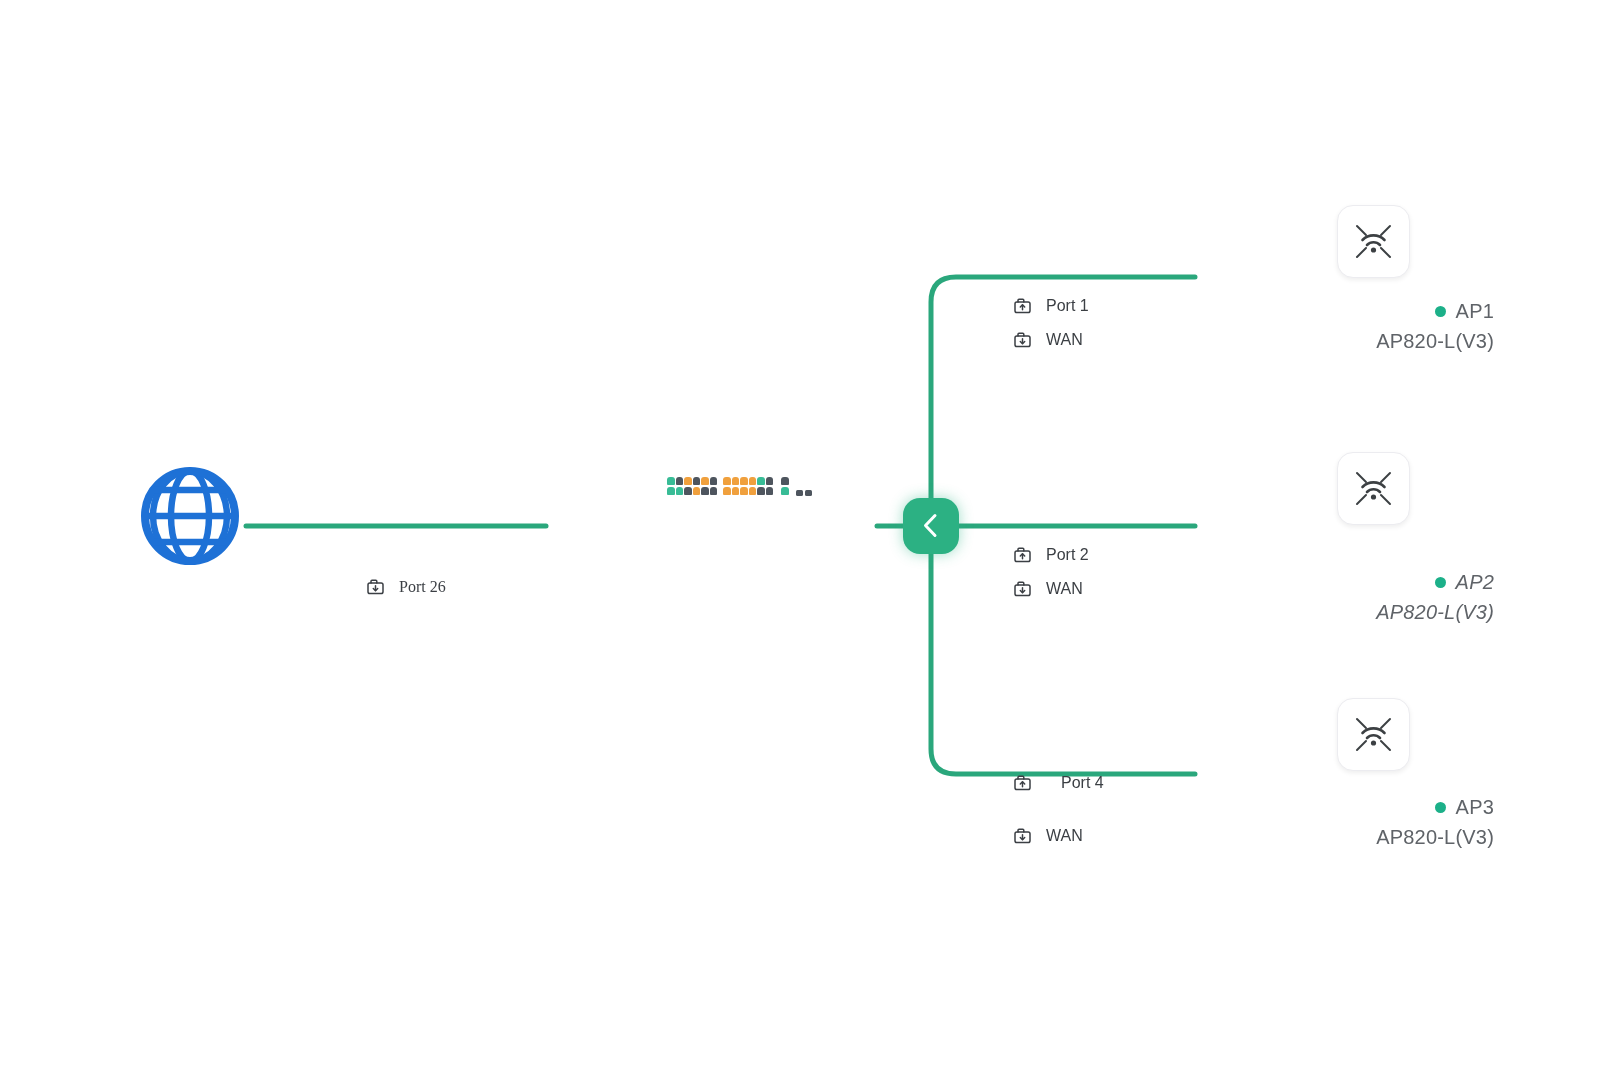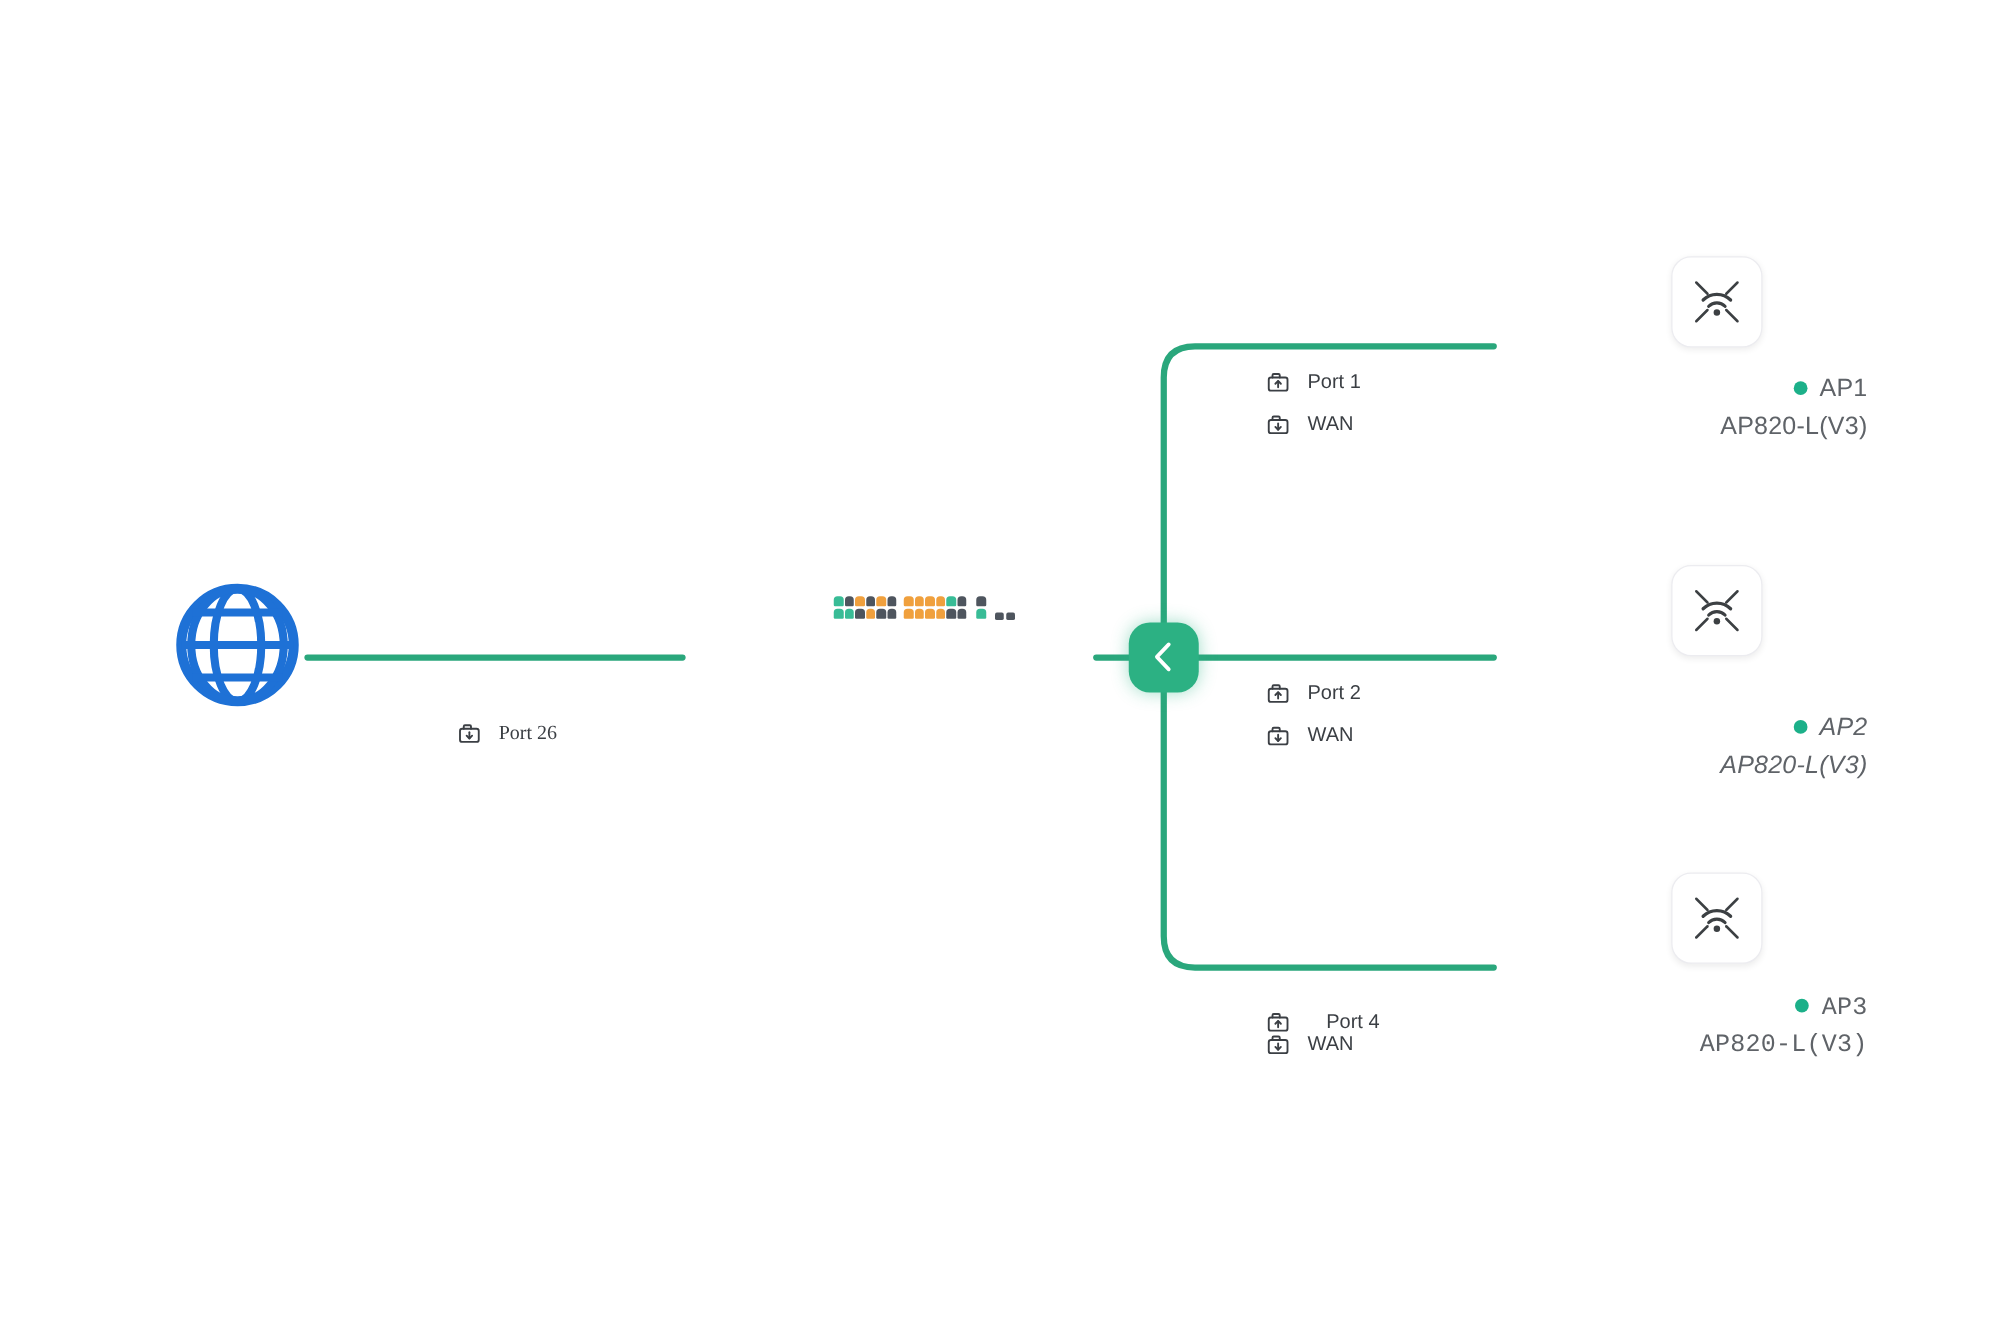--- a/index.html
+++ b/index.html
@@ -185,21 +185,21 @@
       <g class="port-ic">
         <rect x="3" y="7" width="15" height="10.5" rx="1.8"></rect>
         <path d="M6 7 V5.2 Q6 4.2 7 4.2 H10.8 Q11.8 4.2 11.8 5.2 V7"></path>
         <path d="M10.5 9.7 V14.6"></path>
         <path d="M8.3 12.5 L10.5 14.8 L12.7 12.5"></path>
       </g>
     </svg>
     <span>WAN</span>
   </div>
 
-  <div class="port-row" style="left:1012px;top:807px;gap:28px;">
+  <div class="port-row" style="left:1012px;top:772px;gap:28px;">
     <svg width="21" height="21" viewBox="0 0 21 21">
       <g class="port-ic">
         <rect x="3" y="7" width="15" height="10.5" rx="1.8"></rect>
         <path d="M6 7 V5.2 Q6 4.2 7 4.2 H10.8 Q11.8 4.2 11.8 5.2 V7"></path>
         <path d="M10.5 14.8 V9.9"></path>
         <path d="M8.3 12 L10.5 9.7 L12.7 12"></path>
       </g>
     </svg>
     <span>Port 4</span>
   </div>
@@ -261,20 +261,20 @@
         <path d="M20 21 L29 30"></path>
           <path d="M53 21 L44 30"></path>
         <path d="M20 52 L29 43"></path>
           <path d="M53 52 L44 43"></path>
         <path d="M30 40 A9 9 0 0 1 43 40" stroke-width="2.6"></path>
         <path d="M25.5 35 A15.5 15.5 0 0 1 47.5 35" stroke-width="2.6"></path>
       </g>
       <circle class="ap-glyph-fill" cx="36.5" cy="45" r="2.6"></circle>
     </svg>
   </div>
-  <div class="node-label" style="left:1254px;top:792px;width:240px;font-family:Liberation Mono, monospace;">
+  <div class="node-label" style="left:1254px;top:792px;width:240px;">
     <div>
       <span class="status-dot"></span><span>AP3</span>
     </div>
     <div>AP820-L(V3)</div>
   </div>
 
 </div>
 
 </body></html>

